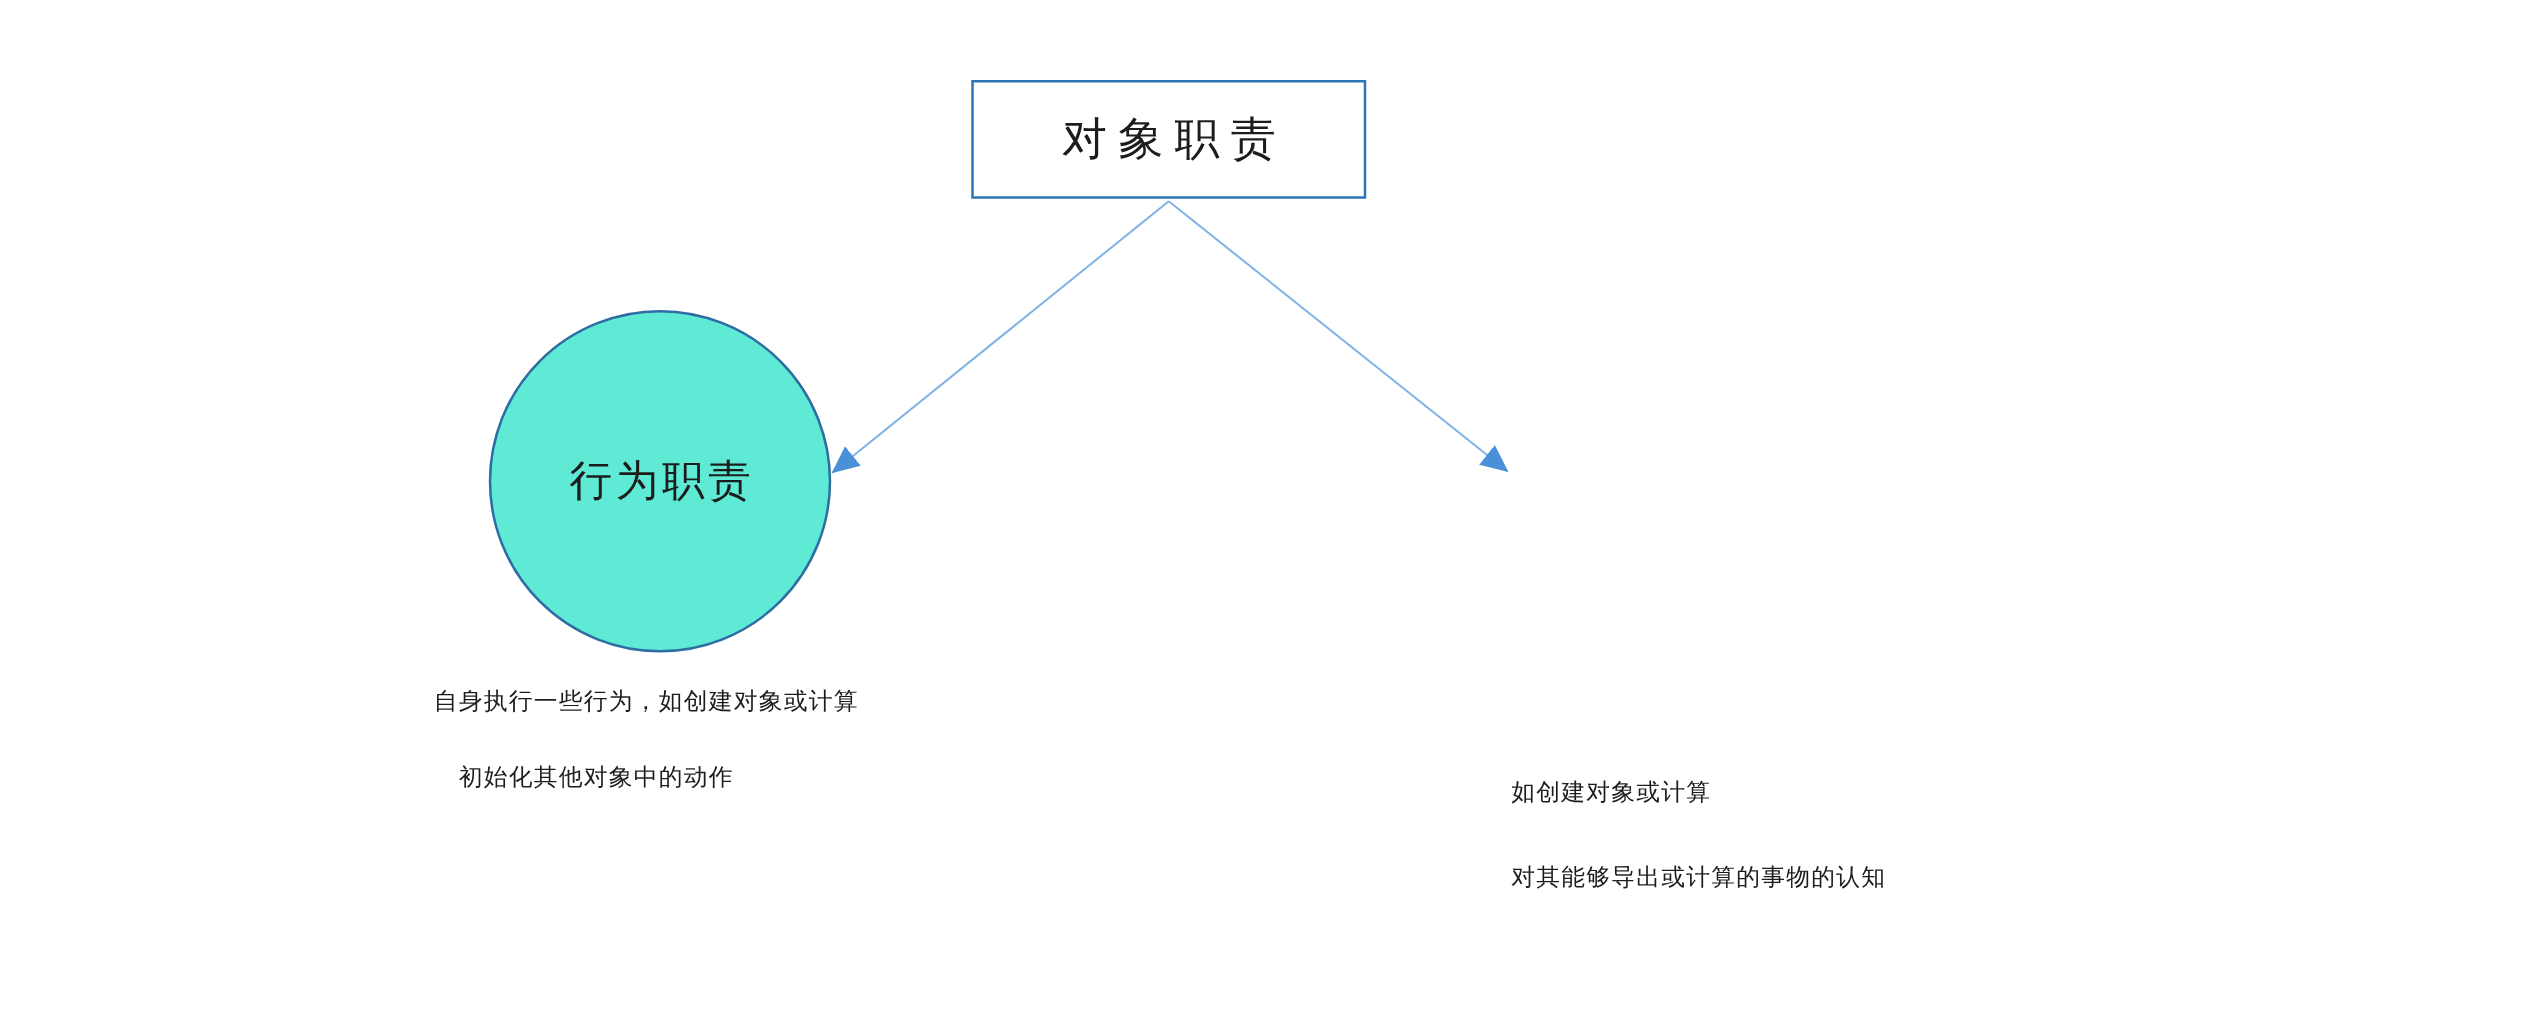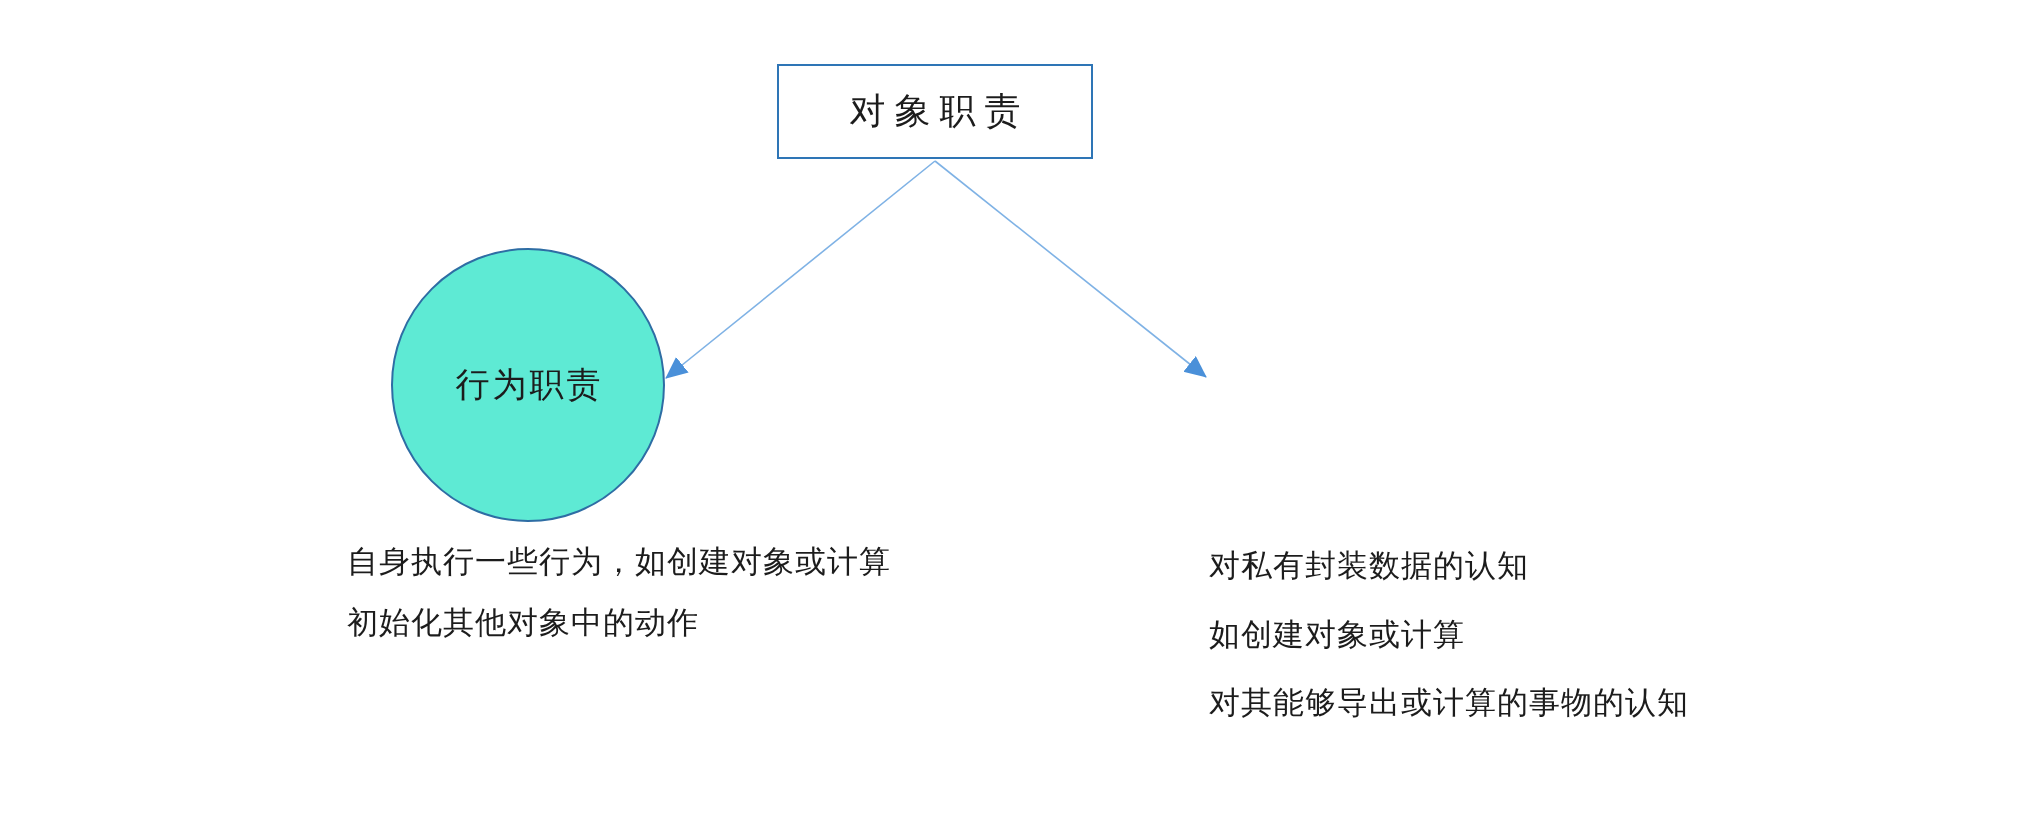--- a/index.html
+++ b/index.html
@@ -41,27 +41,27 @@
     box-sizing:border-box;
     display:flex;align-items:center;justify-content:center;
     font-size:34px;
     background:#5eead4;
   }
   .circle .lbl{letter-spacing:3px;margin-right:-3px;}
   .circle-left{left:391px;top:248px;}
   .circle-right{left:1208px;top:247px;}
   .note{
     position:absolute;
-    font-size:31px;
+    font-size:19px;
     line-height:34px;
     white-space:nowrap;
     letter-spacing:1px;
   }
   .n-b0{left:347px;top:545px;}
-  .n-b1{left:347px;top:606px;}
+  .n-b1{left:367px;top:606px;}
   .n-b2{left:347px;top:678px;}
   .n-c0{left:1209px;top:549px;}
   .n-c1{left:1209px;top:618px;}
   .n-c2{left:1209px;top:686px;}
   .watermark{
     position:absolute;right:8px;top:781px;
     font-size:23px;
     color:var(--watermark);
     letter-spacing:1px;
   }
@@ -86,18 +86,17 @@
   </div>
 
   <div class="circle circle-left">
     <span class="lbl">行为职责</span>
   </div>
 
 
   <div class="note n-b0">自身执行一些行为，如创建对象或计算</div>
   <div class="note n-b1">初始化其他对象中的动作</div>
 
-  <div class="note n-c0">对私有封装数据的认知</div>
   <div class="note n-c1">如创建对象或计算</div>
   <div class="note n-c2">对其能够导出或计算的事物的认知</div>
 
 
 </div>
 
 </body></html>

